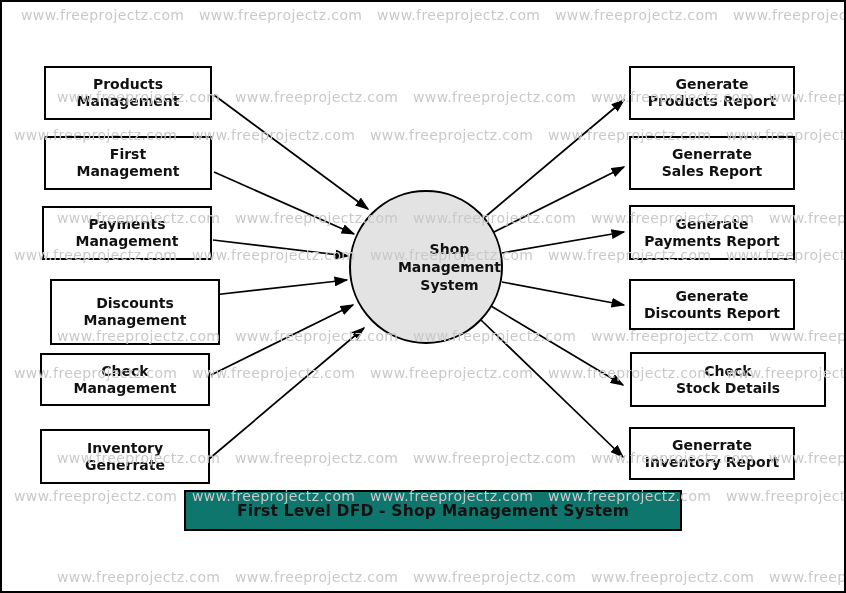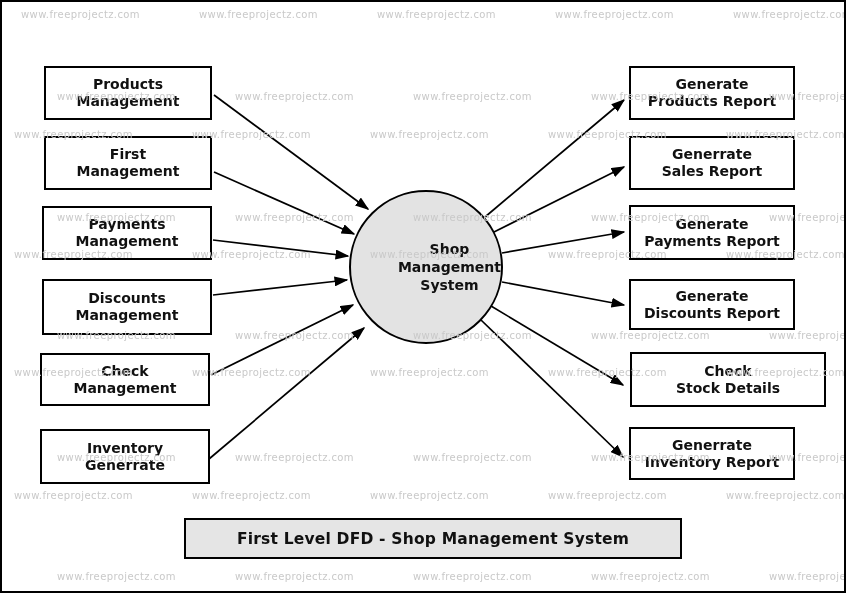--- a/index.html
+++ b/index.html
@@ -35,41 +35,41 @@
     border:2px solid #000;
     border-radius:50%;
     background:#e3e3e3;
     box-sizing:border-box;
     display:flex;align-items:center;justify-content:flex-end;
     z-index:3;
   }
   .process .box-label{line-height:18px;}
   .caption-box{
     position:absolute;
-    left:182px;top:516px;width:498px;height:41px;
-    border:2px solid #000;
-    box-sizing:border-box;
-    background:#e5e5e5;
+    left:182px;top:488px;width:498px;height:41px;
+    border:2px solid #000;
+    box-sizing:border-box;
+    background:#0f766e;
     display:flex;align-items:center;justify-content:center;
     z-index:3;
   }
   .caption-text{
     font-weight:bold;
     font-size:15.5px;
     color:#111111;
     letter-spacing:0.2px;
     white-space:nowrap;
   }
   .watermark-layer{
     position:absolute;left:0;top:0;width:846px;height:593px;
     z-index:10;pointer-events:none;
   }
   .watermark{
     position:absolute;
-    font-size:10px;
+    font-size:14px;
     line-height:16px;
     white-space:nowrap;
     letter-spacing:0.4px;
   }
 </style>
 </head>
 <body>
 
 <div class="canvas">
 
@@ -98,21 +98,21 @@
 Management</span>
   </div>
   <div class="box" style="left:42px;top:134px;width:168px;height:54px">
     <span class="box-label">First
 Management</span>
   </div>
   <div class="box" style="left:40px;top:204px;width:170px;height:54px">
     <span class="box-label">Payments
 Management</span>
   </div>
-  <div class="box" style="left:40px;top:277px;width:170px;height:56px">
+  <div class="box" style="left:48px;top:277px;width:170px;height:66px">
     <span class="box-label">Discounts
 Management</span>
   </div>
   <div class="box" style="left:38px;top:351px;width:170px;height:53px">
     <span class="box-label">Check
 Management</span>
   </div>
   <div class="box" style="left:38px;top:427px;width:170px;height:55px">
     <span class="box-label">Inventory
 Generrate</span>

